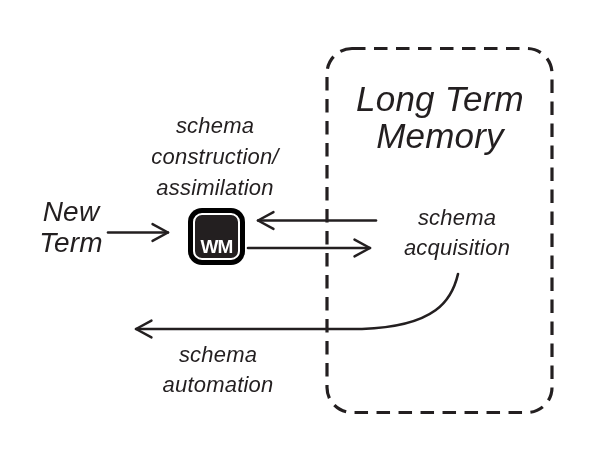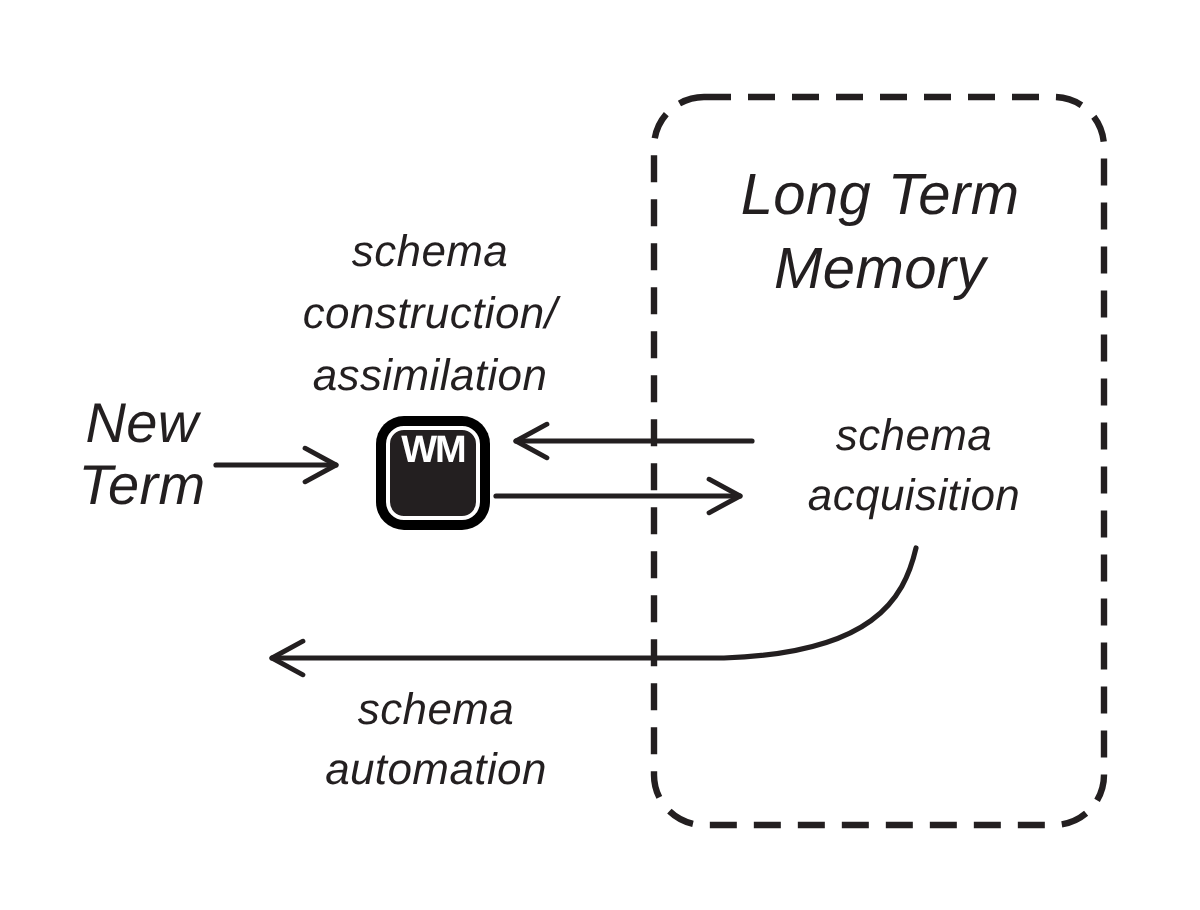--- a/index.html
+++ b/index.html
@@ -29,40 +29,40 @@
   .lbl-new-info {
     left: 21px; top: 196px; width: 100px;
     font-size: 28px; line-height: 31px;
   }
   .lbl-construction {
     left: 135px; top: 110px; width: 160px;
     font-size: 22px; line-height: 31px;
   }
   .lbl-ltm-title {
     left: 350px; top: 80px; width: 180px;
-    font-size: 29px; line-height: 37px;
+    font-size: 35px; line-height: 37px;
   }
   .lbl-acquisition {
     left: 382px; top: 203px; width: 150px;
     font-size: 22px; line-height: 30px;
   }
   .lbl-automation {
     left: 143px; top: 340px; width: 150px;
     font-size: 22px; line-height: 30px;
   }
   .wm-node {
     position: absolute;
     left: 193px; top: 213px;
     width: 43px; height: 43px;
     background: #231f20;
     border: 2.5px solid #ffffff;
     border-radius: 9px;
     box-shadow: 0 0 0 5px #000000;
     display: flex;
-    align-items: flex-start;
+    align-items: flex-end;
     justify-content: center;
   }
   .wm-node span {
     color: #ffffff;
     font-weight: bold;
     font-style: normal;
     font-size: 19px;
     letter-spacing: -1px;
   }
 </style>

